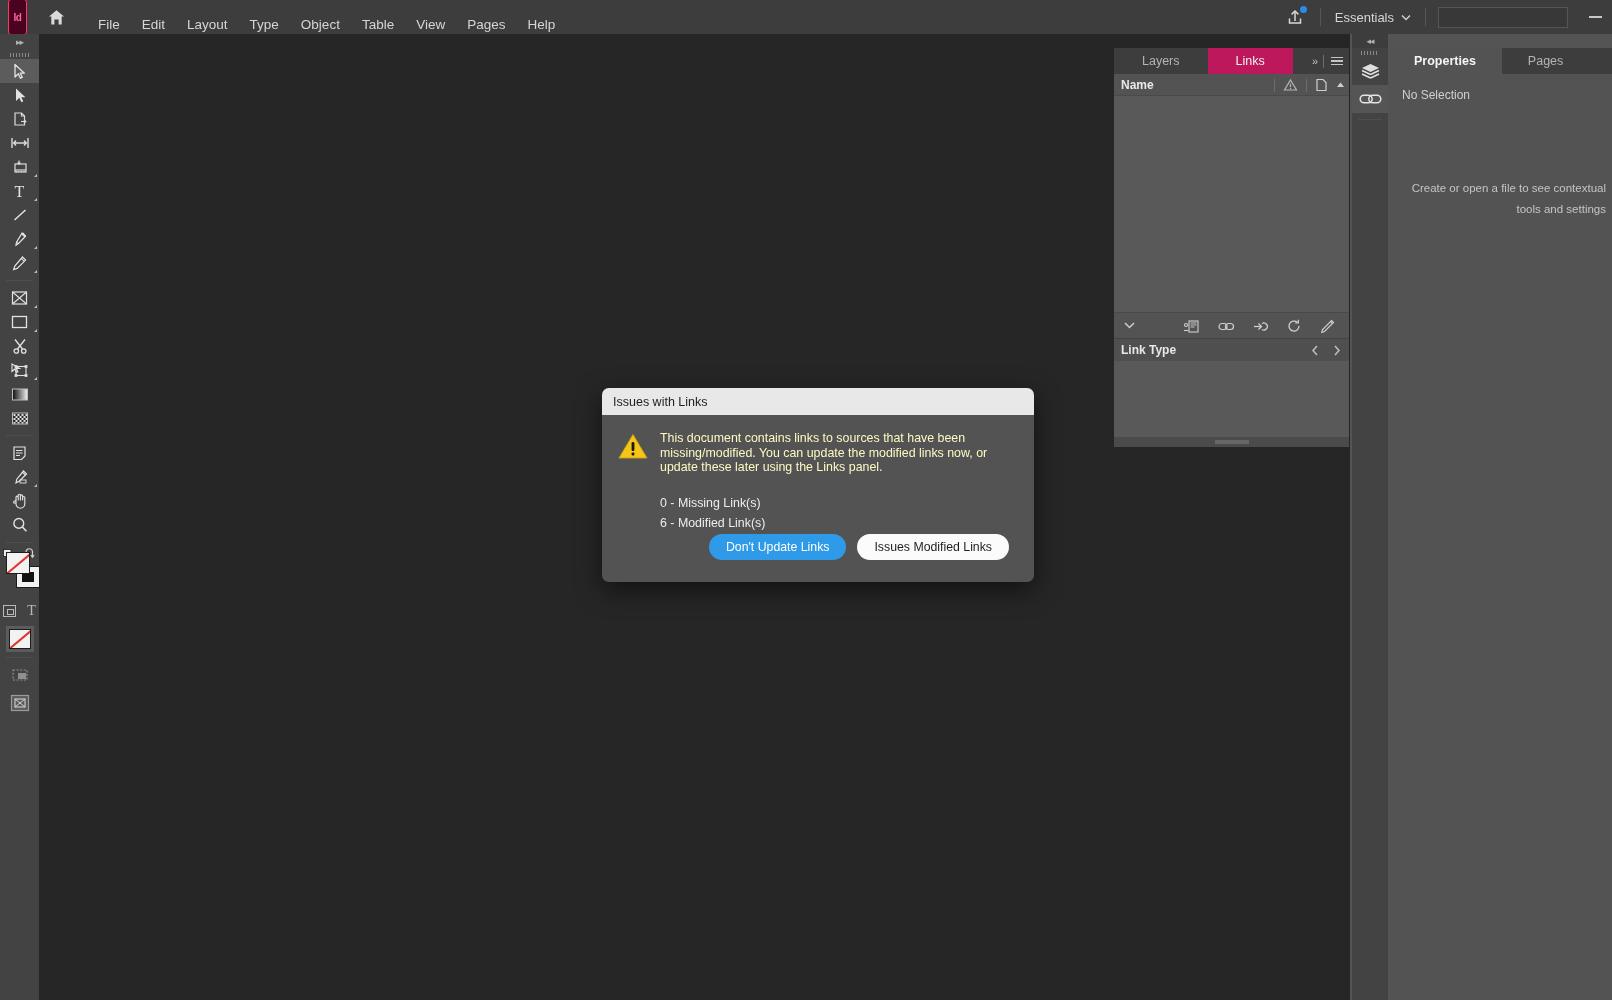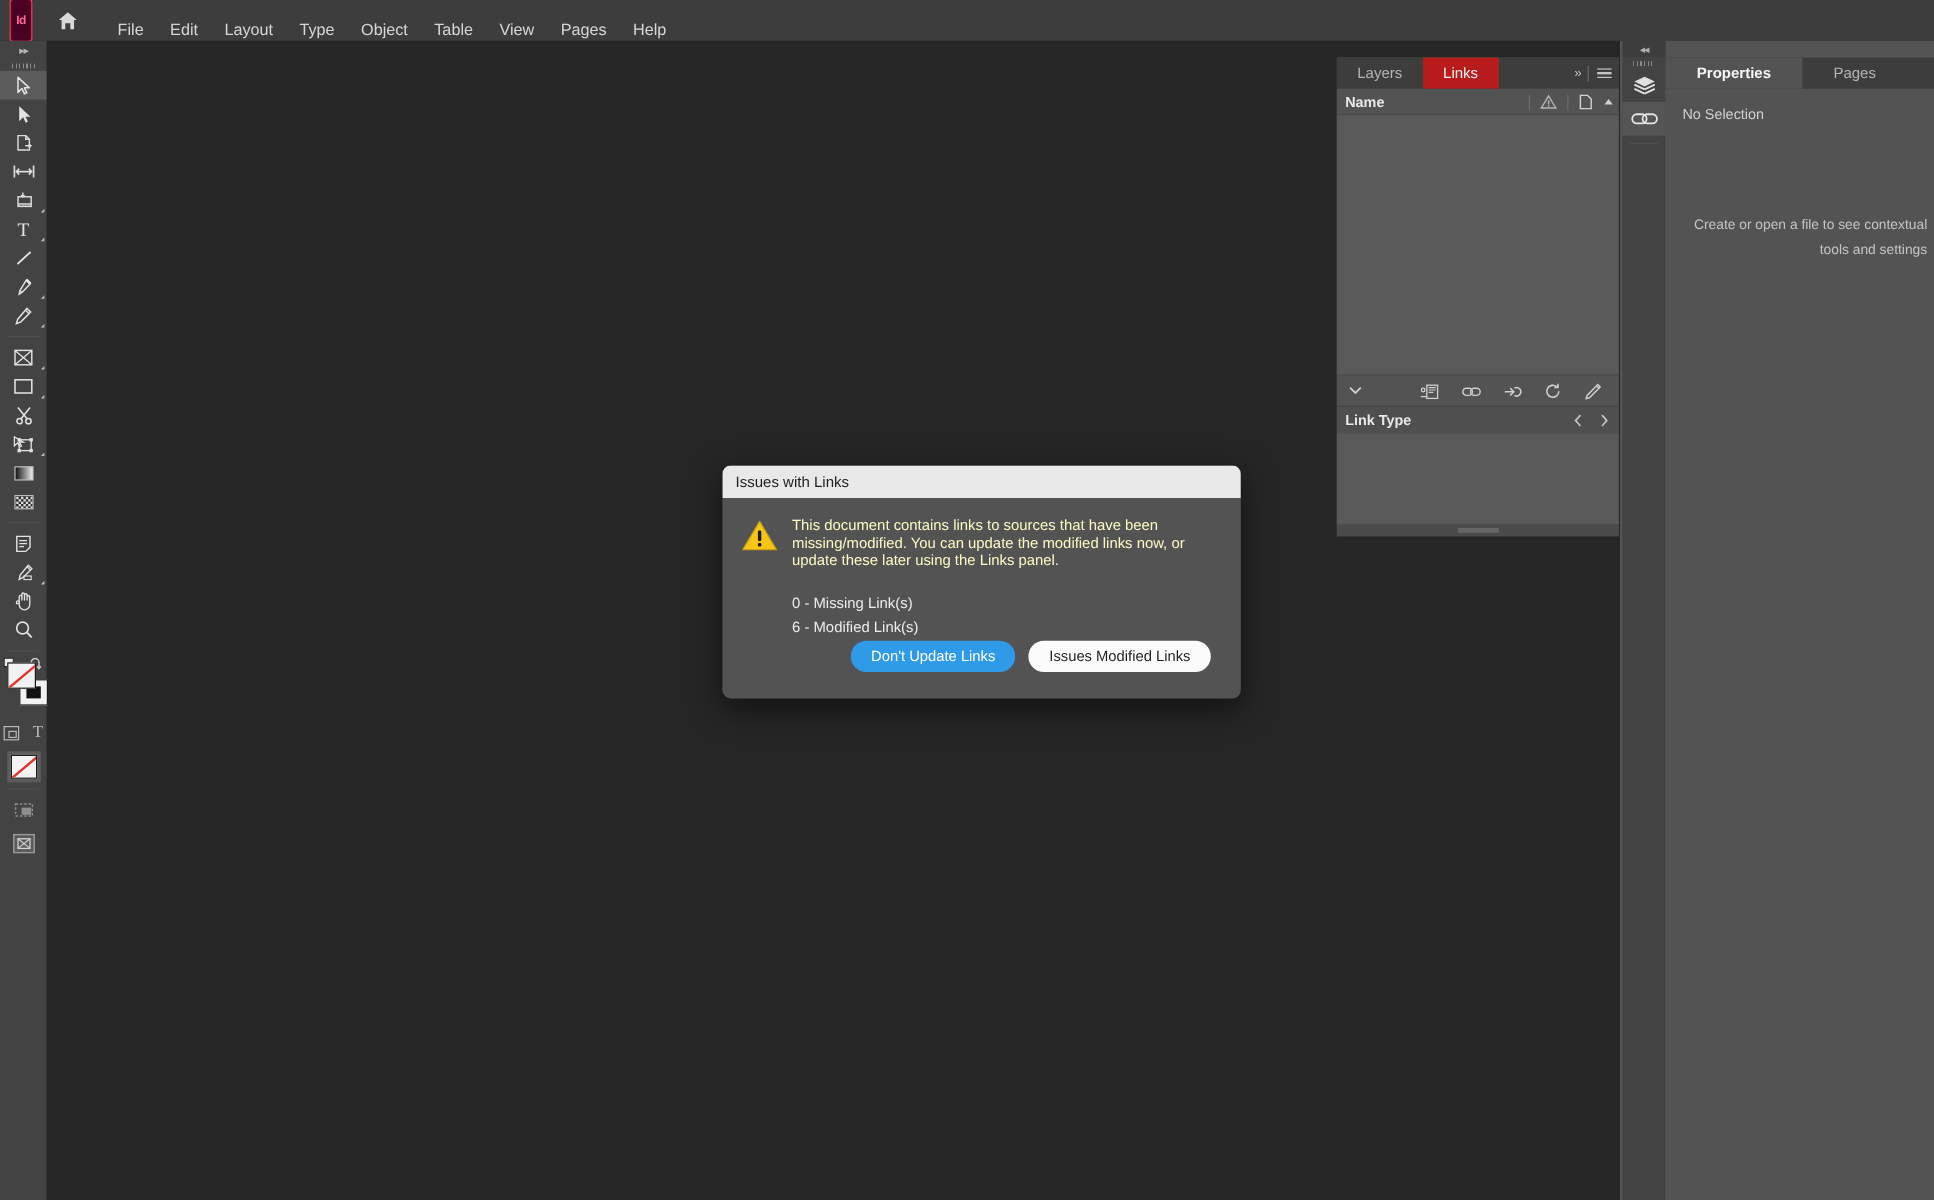--- a/index.html
+++ b/index.html
@@ -155,24 +155,24 @@
   
   .links-panel {
     position: absolute; left: 1114px; top: 48px;
     width: 235px; height: 396px; background: #535353;
   }
   .panel-tabbar {
     height: 26px; background: #3d3d3d; display: flex; align-items: stretch;
     position: relative;
   }
   .ptab {
-    padding: 0 17px; display: flex; align-items: center;
+    padding: 0 28px; display: flex; align-items: center;
     font-size: 12.5px; color: #b5b5b5;
   }
-  .ptab.active { background: #b91c1c; color: #f0f0f0; }
+  .ptab.active { background: #be185d; color: #f0f0f0; }
   .ptab-right {
     position: absolute; right: 6px; top: 0; height: 26px;
     display: flex; align-items: center; gap: 7px;
   }
   .chev2 { font-size: 11px; color: #c4c4c4; letter-spacing: -2px; }
   .vline { width: 1px; height: 13px; background: #6d6d6d; }
   .hamb { display: flex; flex-direction: column; gap: 2px; }
   .hamb i { display: block; width: 12px; height: 1.6px; background: #c4c4c4; }
 
   .links-head {
@@ -306,20 +306,42 @@
       <div class="menu-item">Edit</div>
       <div class="menu-item">Layout</div>
       <div class="menu-item">Type</div>
       <div class="menu-item">Object</div>
       <div class="menu-item">Table</div>
       <div class="menu-item">View</div>
       <div class="menu-item">Pages</div>
       <div class="menu-item">Help</div>
     </div>
 
+    <div class="mb-right">
+      <div class="share-btn">
+        <svg width="18" height="18" viewBox="0 0 18 18">
+          <path d="M3.5 10.5 L3.5 15 L14.5 15 L14.5 10.5" fill="none" stroke="#d9d9d9" stroke-width="1.5"></path>
+          <path d="M9 13 L9 3.3" fill="none" stroke="#d9d9d9" stroke-width="1.5"></path>
+          <path d="M5.6 6.4 L9 3 L12.4 6.4" fill="none" stroke="#d9d9d9" stroke-width="1.5"></path>
+        </svg>
+        <div class="share-dot"></div>
+      </div>
+      <div class="mb-sep"></div>
+      <div class="workspace">
+        <span>Essentials</span>
+        <svg width="10" height="7" viewBox="0 0 10 7">
+          <path d="M1 1.5 L5 5.5 L9 1.5" fill="none" stroke="#cfcfcf" stroke-width="1.5"></path>
+        </svg>
+      </div>
+      <div class="mb-sep"></div>
+      <input class="search-box" type="text" placeholder="" style="">
+      <div class="min-btn">
+        <div class="min-bar"></div>
+      </div>
+    </div>
   </div>
 
   <div class="toolbar">
     <div class="tb-expand">▸▸</div>
     <div class="tb-grip">
       <div class="tb-grip-dots"></div>
     </div>
 
     <div class="tool sel">
       <svg width="15" height="17" viewBox="0 0 15 17">

